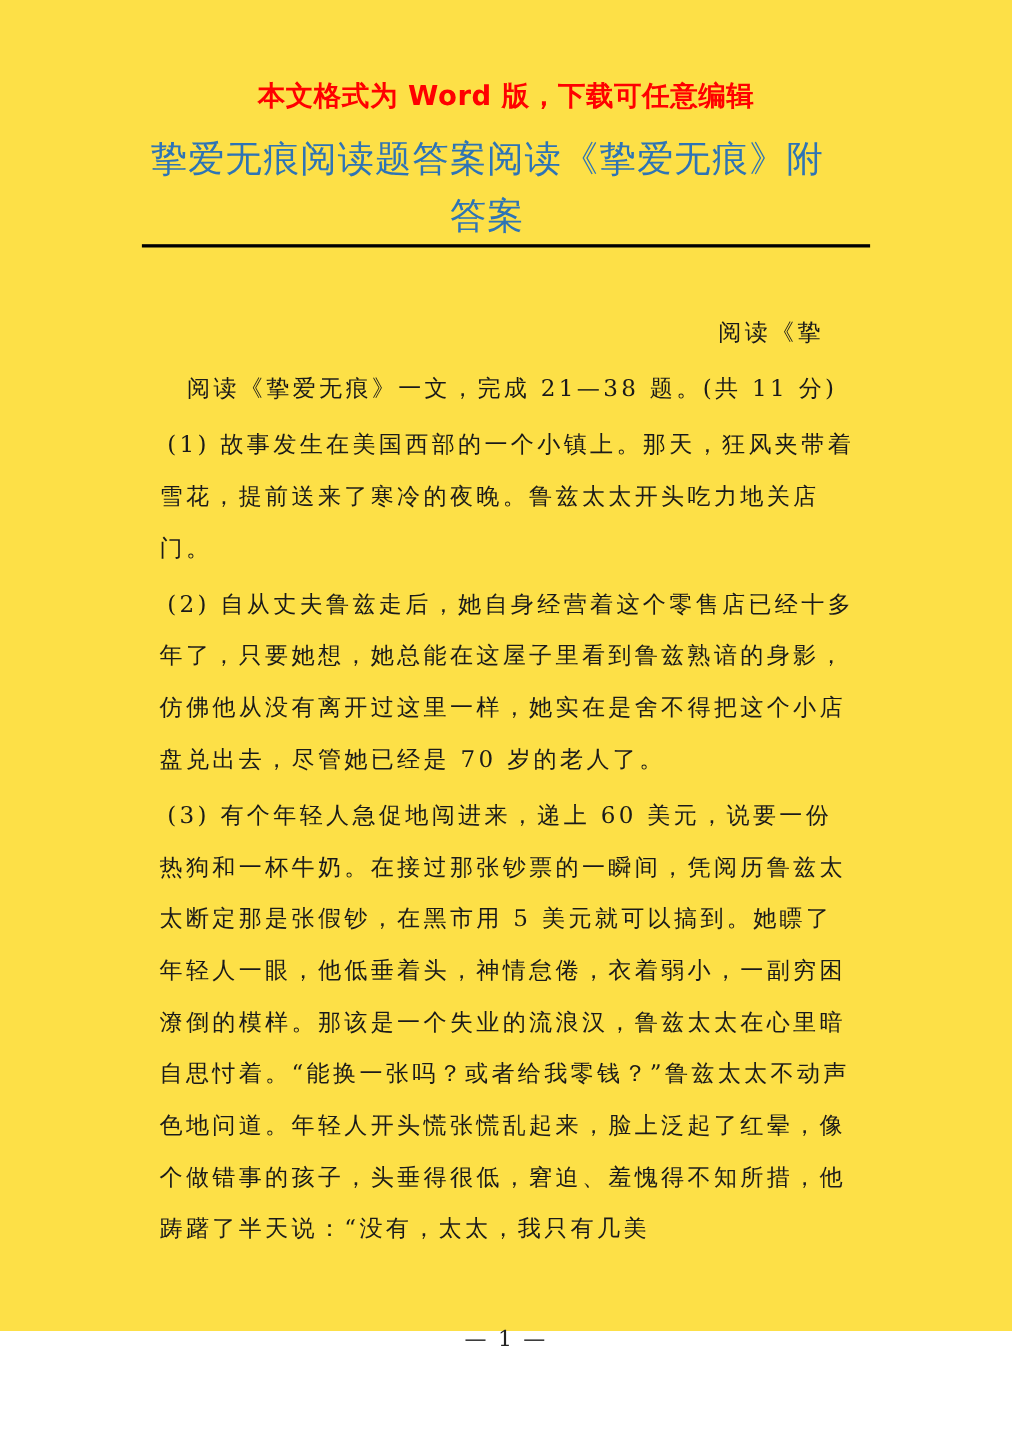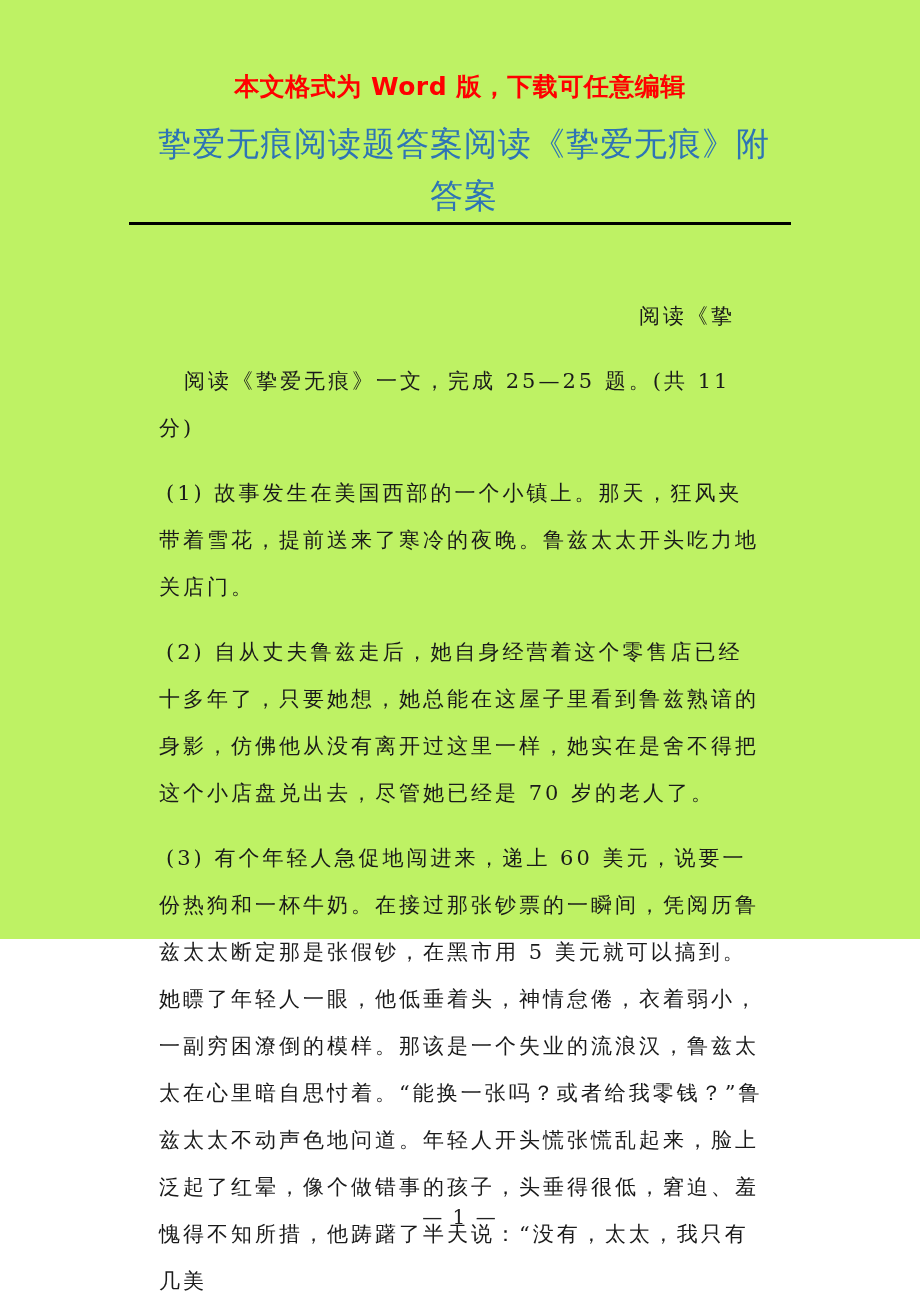--- a/index.html
+++ b/index.html
@@ -12,41 +12,41 @@
       height: 1302px;
       position: relative;
       overflow: hidden;
       font-family: "DejaVu Serif", "Liberation Serif", serif;
       color: #1a1a1a;
     }
     .page {
       position: absolute;
       left: 0; top: 0;
       width: 920px;
-      height: 939px;
-      background: #bef264;
+      height: 1210px;
+      background: #fde047;
       text-decoration: underline;
     }
     .banner {
       position: absolute;
       top: 68px;
       left: 0;
       width: 920px;
       text-align: center;
       font-family: "DejaVu Sans", "Liberation Sans", sans-serif;
       font-weight: bold;
       font-size: 25px;
       line-height: 38px;
       color: #ff0000;
       letter-spacing: 0.5px;
     }
     .title {
       position: absolute;
       top: 118px;
-      left: 144px;
+      left: 123px;
       width: 640px;
       text-align: center;
       font-family: "DejaVu Sans", "Liberation Sans", sans-serif;
       font-size: 33px;
       line-height: 52px;
       color: #2e74b5;
       letter-spacing: 1px;
     }
     .rule {
       position: absolute;
@@ -60,21 +60,21 @@
       position: absolute;
       top: 275px;
       left: 141px;
       width: 640px;
       font-size: 21px;
       line-height: 47px;
       letter-spacing: 3px;
       color: #1a1a1a;
     }
     .body-text p {
-      margin: 18px;
+      margin: 4px;
       padding: 0;
     }
     .right-line {
       text-align: right;
       padding-right: 28px !important;
     }
     .indent {
       text-indent: 25px;
     }
     .indent-num {
@@ -98,21 +98,21 @@
 <div class="page">
 
   <div class="banner">本文格式为 Word 版，下载可任意编辑</div>
 
   <div class="title">挚爱无痕阅读题答案阅读《挚爱无痕》附答案</div>
 
   <div class="rule"></div>
 
   <div class="body-text">
     <p class="right-line">阅读《挚</p>
-    <p class="indent">阅读《挚爱无痕》一文，完成 25—25 题。(共 11 分)</p>
+    <p class="indent">阅读《挚爱无痕》一文，完成 21—38 题。(共 11 分)</p>
     <p class="indent-num">(1) 故事发生在美国西部的一个小镇上。那天，狂风夹带着雪花，提前送来了寒冷的夜晚。鲁兹太太开头吃力地关店门。</p>
     <p class="indent-num">(2) 自从丈夫鲁兹走后，她自身经营着这个零售店已经十多年了，只要她想，她总能在这屋子里看到鲁兹熟谙的身影，仿佛他从没有离开过这里一样，她实在是舍不得把这个小店盘兑出去，尽管她已经是 70 岁的老人了。</p>
     <p class="indent-num">(3) 有个年轻人急促地闯进来，递上 60 美元，说要一份热狗和一杯牛奶。在接过那张钞票的一瞬间，凭阅历鲁兹太太断定那是张假钞，在黑市用 5 美元就可以搞到。她瞟了年轻人一眼，他低垂着头，神情怠倦，衣着弱小，一副穷困潦倒的模样。那该是一个失业的流浪汉，鲁兹太太在心里暗自思忖着。“能换一张吗？或者给我零钱？”鲁兹太太不动声色地问道。年轻人开头慌张慌乱起来，脸上泛起了红晕，像个做错事的孩子，头垂得很低，窘迫、羞愧得不知所措，他踌躇了半天说：“没有，太太，我只有几美</p>
   </div>
 
   <div class="footer">— 1 —</div>
 
 </div>
 
 </body></html>

